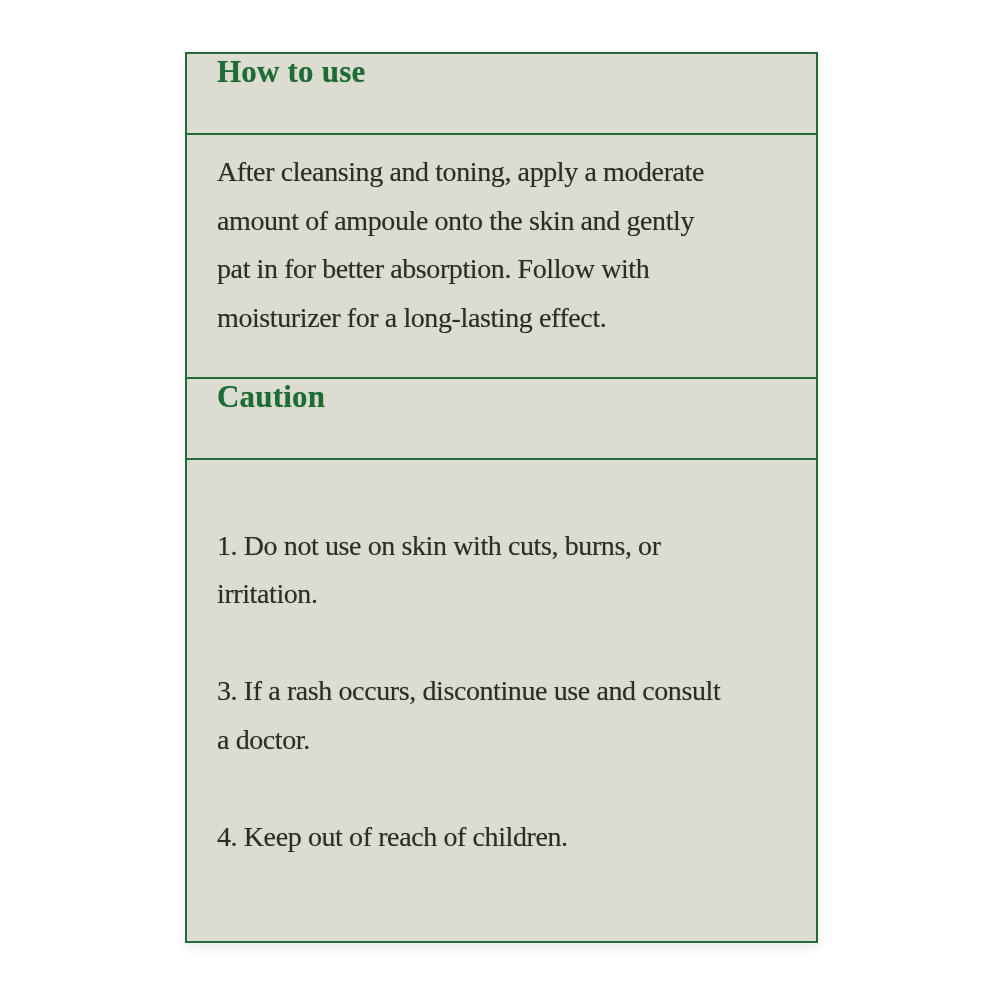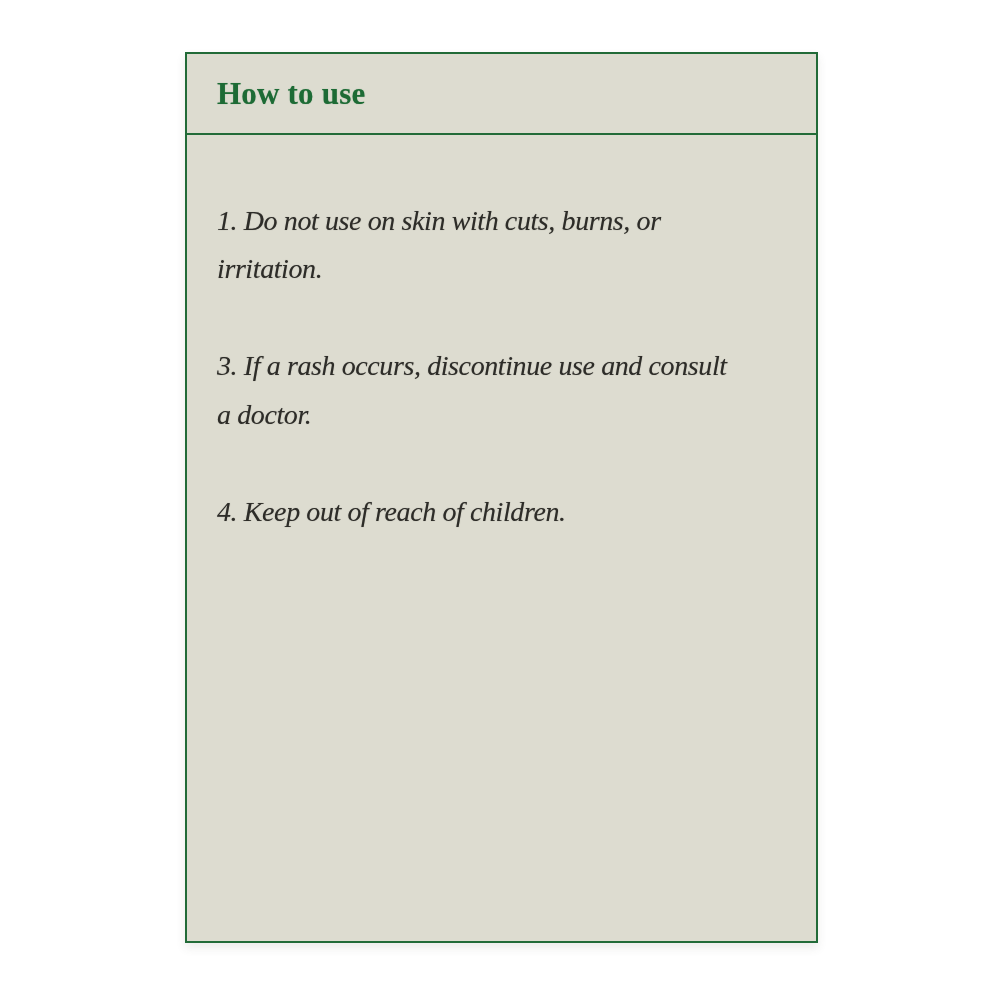--- a/index.html
+++ b/index.html
@@ -24,21 +24,20 @@
     border: 2px solid var(--green);
     box-shadow: 0 5px 9px rgba(70, 70, 60, 0.10);
     display: flex;
     flex-direction: column;
   }
   .section-heading-row {
     height: 81px;
     flex: 0 0 auto;
     border-bottom: 2px solid var(--green);
     display: flex;
-    align-items: center;
     padding-left: 30px;
   }
   .section-heading-text {
     font-size: 31px;
     font-weight: bold;
     color: var(--heading-green);
     letter-spacing: 0.2px;
     text-shadow: 0 0 1px rgba(29, 107, 53, 0.45);
   }
   .section-body {
@@ -51,32 +50,39 @@
     text-shadow: 0 0 1px rgba(45, 44, 40, 0.40);
   }
   .usage-section {
     flex: 0 0 auto;
     height: 244px;
     border-bottom: 2px solid var(--green);
   }
   .caution-section {
     flex: 1 1 auto;
   }
-  .caution-item { white-space: pre-line; font-style: italic; }
+  .caution-item { white-space: pre-line; }
 </style>
 </head>
 <body>
 
 <div class="package-panel">
 
   <div class="section-heading-row">
     <span class="section-heading-text">How to use</span>
   </div>
 
+  <div class="section-body usage-section">After cleansing and toning, apply a moderate
+amount of ampoule onto the skin and gently
+pat in for better absorption. Follow with
+moisturizer for a long-lasting effect.</div>
 
+  <div class="section-heading-row">
+    <span class="section-heading-text">Caution</span>
+  </div>
 
   <div class="section-body caution-section">
     <div class="caution-item">1. Do not use on skin with cuts, burns, or
 irritation.</div>
     <div class="caution-item">3. If a rash occurs, discontinue use and consult
 a doctor.</div>
     <div class="caution-item">4. Keep out of reach of children.</div>
     
   </div>
 

